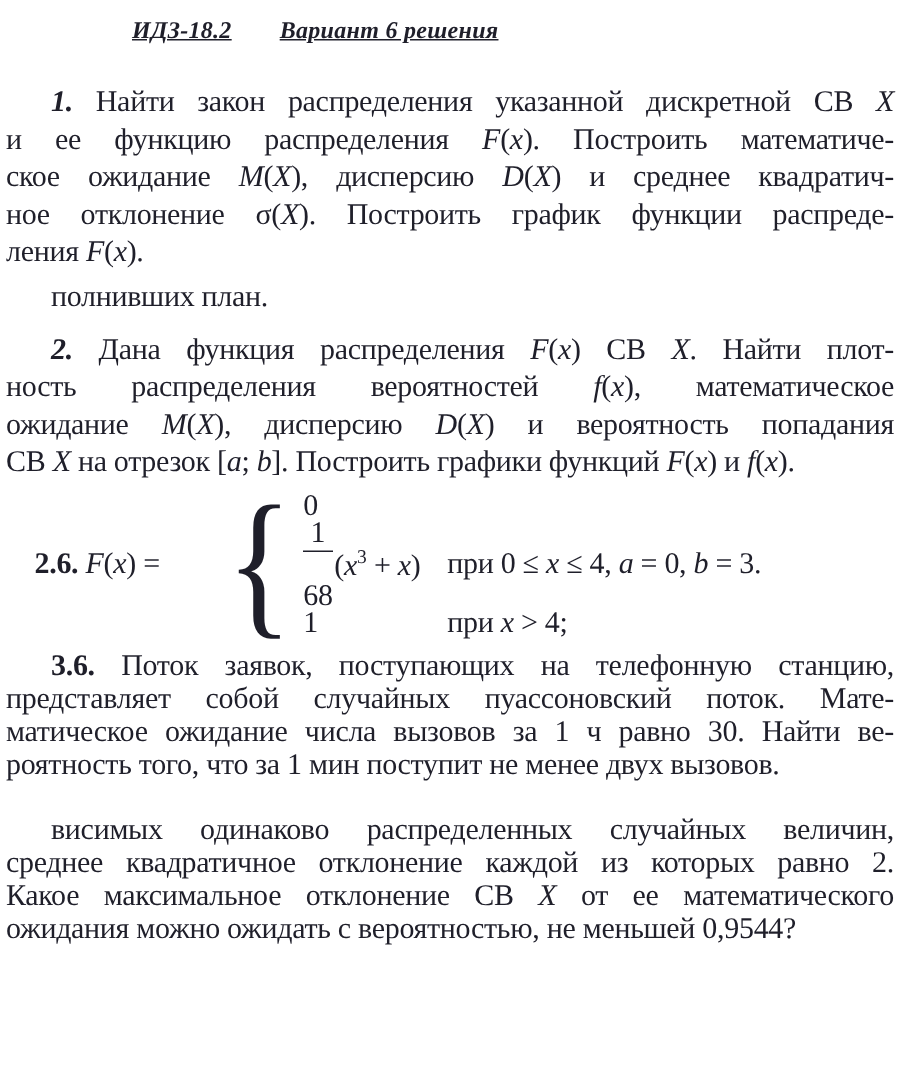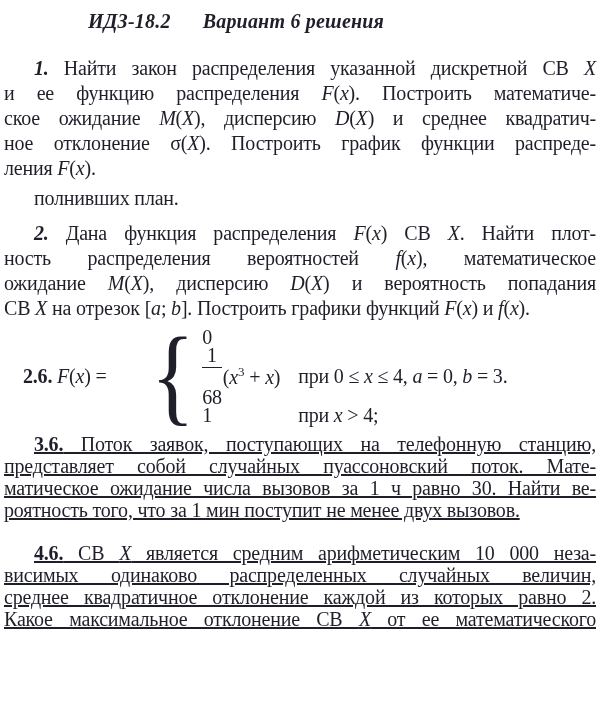--- a/index.html
+++ b/index.html
@@ -10,37 +10,38 @@
     background: #ffffff;
     color: #1f1f2a;
     font-family: "Liberation Serif", "DejaVu Serif", serif;
     overflow: hidden;
   }
   .page { padding: 8px 6px 0 4px; }
 
   
   .doc-header {
     padding-left: 84px;
-    font-size: 20px;
+    font-size: 16px;
     line-height: 26px;
     font-weight: bold;
     font-style: italic;
     letter-spacing: 0.2px;
     white-space: nowrap;
+    text-decoration: underline;
   }
   .header-gap { display: inline-block; width: 32px; }
 
   
   .para {
     width: 592px;
     font-size: 20px;
     letter-spacing: -0.2px;
   }
   .lh25 { line-height: 25px; }
-  .lh22 { line-height: 22px; text-decoration: underline; }
+  .lh22 { line-height: 22px; }
   .para .line { width: 100%; }
   .para .line:first-child { text-indent: 30px; }
   .line.just { text-align: justify; text-align-last: justify; }
 
   .m-p1  { margin-top: 22px; }
   .m-p16 { margin-top: 5px; }
   .m-p2  { margin-top: 10px; }
   .m-p36 { margin-top: 0; }
   .m-p46 { margin-top: 21px; }
 
@@ -140,19 +141,19 @@
   </div>
 
   <div class="para lh22 m-p36">
       <div class="line just"><span class="st-b">3.6.</span><span> Поток заявок, поступающих на телефонную станцию,</span></div>
       <div class="line just"><span>представляет собой случайных пуассоновский поток. Мате-</span></div>
       <div class="line just"><span>матическое ожидание числа вызовов за 1 ч равно 30. Найти ве-</span></div>
       <div class="line"><span>роятность того, что за 1 мин поступит не менее двух вызовов.</span></div>
     </div>
 
   <div class="para lh22 m-p46">
-      <div class="line just"><span class="st-b">4.6.</span><span> СВ </span><span class="st-i">X</span><span> является средним арифметическим 10 000 неза-</span></div>
       <div class="line just"><span>висимых одинаково распределенных случайных величин,</span></div>
       <div class="line just"><span>среднее квадратичное отклонение каждой из которых равно 2.</span></div>
       <div class="line just"><span>Какое максимальное отклонение СВ </span><span class="st-i">X</span><span> от ее математического</span></div>
+      <div class="line"><span>ожидания можно ожидать с вероятностью, не меньшей 0,9544?</span></div>
     </div>
 
 </div>
 
 </body></html>

